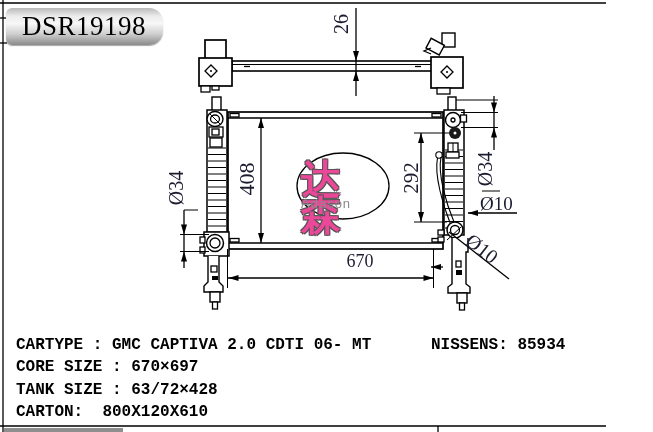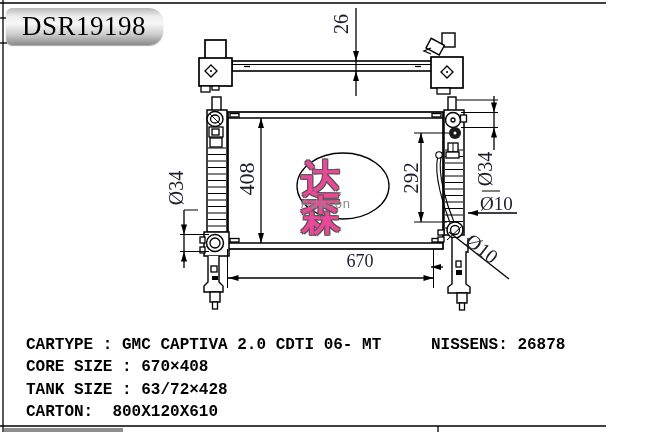--- a/index.html
+++ b/index.html
@@ -16,21 +16,21 @@
        text-align:center;line-height:1;}
   .rot{transform:rotate(-90deg);}
   .logo-cn{position:absolute;left:301px;top:161px;width:84px;height:36px;text-align:left;
     font-size:40px;font-weight:bold;letter-spacing:5px;color:#ec4899;line-height:36px;
     text-shadow:-1px -1px 0 #555,1px -1px 0 #555,-1px 1px 0 #555,1px 1px 0 #555;}
   .logo-en{position:absolute;left:301px;top:196px;width:84px;height:15px;text-align:left;
     font-size:13px;color:#8a8a8a;letter-spacing:1px;line-height:15px;}
   .specs{position:absolute;top:334px;}
   .specs .spec-row{height:22.4px;line-height:22.4px;font-family:"Liberation Mono",monospace;
     font-weight:bold;font-size:16px;color:#000;white-space:pre;}
-  #specs-left{left:26px;}
+  #specs-left{left:16px;}
   #specs-right{left:431px;}
 </style>
 </head>
 <body>
 
 <div id="stage">
 
   <svg width="653" height="432" viewBox="0 0 653 432">
     <g stroke="#000" stroke-width="1.3" fill="none">
 
@@ -191,21 +191,21 @@
   <div class="dim rot" style="left:154px;top:177px;width:46px;height:22px;font-size:20px;">Ø34</div>
   <div class="dim rot" style="left:463px;top:158px;width:46px;height:22px;font-size:20px;">Ø34</div>
   <div class="dim" style="left:480px;top:194px;width:42px;height:20px;font-size:19px;text-align:left;">Ø10</div>
   <div class="dim" style="left:457px;top:238px;width:48px;height:24px;font-size:20px;transform:rotate(38deg);">Ø10</div>
 
   <div class="logo-cn">达森</div>
   <div class="logo-en">Adason</div>
 
   <div class="specs" id="specs-left">
     <div class="spec-row">CARTYPE : GMC CAPTIVA 2.0 CDTI 06- MT</div>
-    <div class="spec-row">CORE SIZE : 670×408</div>
+    <div class="spec-row">CORE SIZE : 670×697</div>
     <div class="spec-row">TANK SIZE : 63/72×428</div>
     <div class="spec-row">CARTON:  800X120X610</div>
   </div>
   <div class="specs" id="specs-right">
-    <div class="spec-row">NISSENS: 26878</div>
+    <div class="spec-row">NISSENS: 85934</div>
   </div>
 
 </div>
 
 </body></html>

